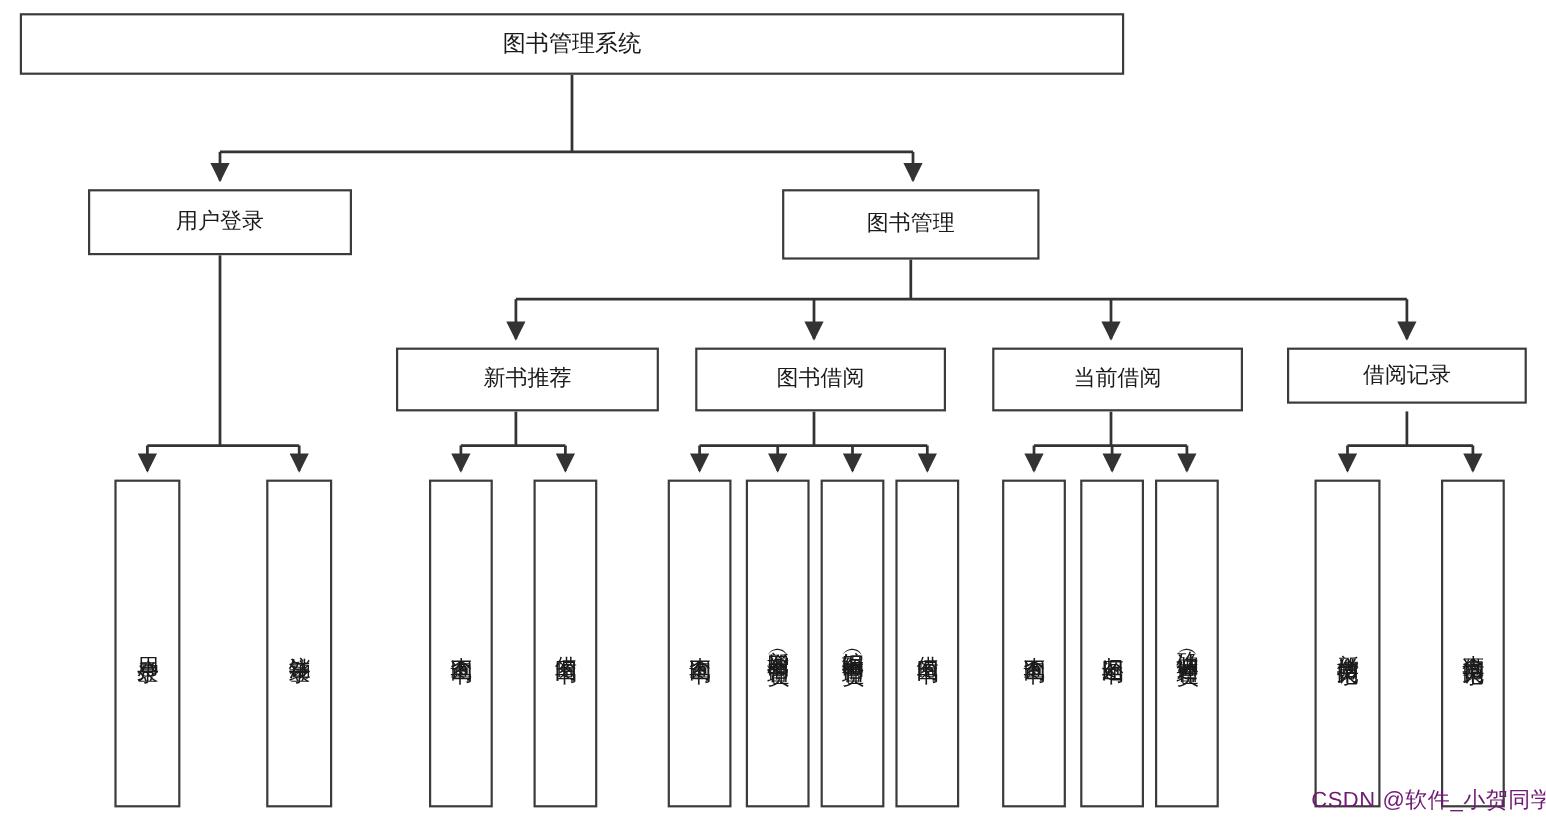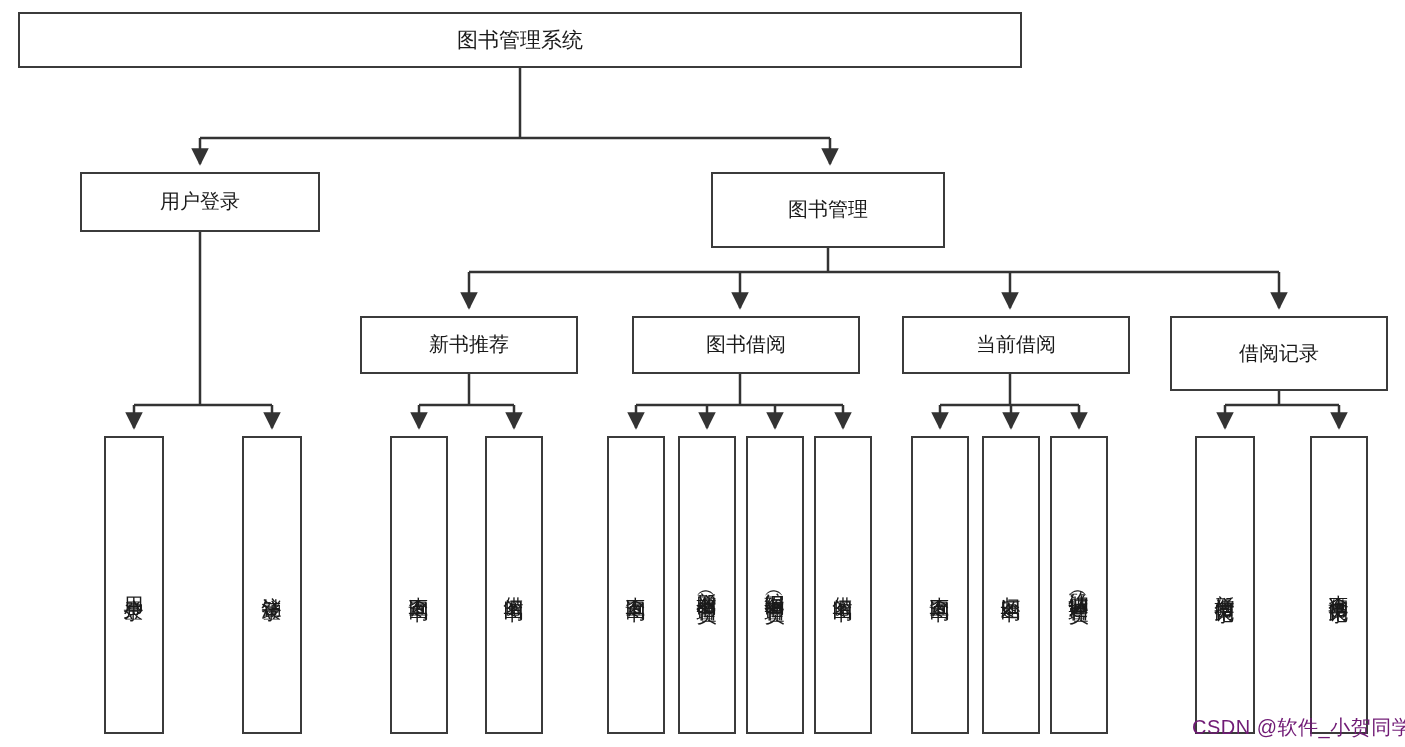--- a/index.html
+++ b/index.html
@@ -115,34 +115,34 @@
     </g>
   </svg>
 
   <div class="node n-root" style="left:18px; top:12px; width:1004px; height:56px;">
     <span class="lbl">图书管理系统</span>
   </div>
 
   <div class="node n-level2" style="left:80px; top:172px; width:240px; height:60px;">
     <span class="lbl">用户登录</span>
   </div>
-  <div class="node n-level2" style="left:711px; top:172px; width:234px; height:76px;">
+  <div class="node n-level2" style="left:711px; top:172px; width:234px; height:64px;">
     <span class="lbl">图书管理</span>
   </div>
 
-  <div class="node n-level3" style="left:360px; top:316px; width:218px; height:58px;">
+  <div class="node n-level3" style="left:360px; top:316px; width:239px; height:58px;">
     <span class="lbl">新书推荐</span>
   </div>
   <div class="node n-level3" style="left:632px; top:316px; width:228px; height:58px;">
     <span class="lbl">图书借阅</span>
   </div>
   <div class="node n-level3" style="left:902px; top:316px; width:228px; height:58px;">
     <span class="lbl">当前借阅</span>
   </div>
-  <div class="node n-level3" style="left:1170px; top:316px; width:218px; height:75px;">
+  <div class="node n-level3" style="left:1170px; top:316px; width:218px; height:51px;">
     <span class="lbl">借阅记录</span>
   </div>
 
   <div class="node n-leaf" style="left:104px; top:436px; width:60px; height:298px;">
     <span class="lbl">用户登录</span>
   </div>
   <div class="node n-leaf" style="left:242px; top:436px; width:60px; height:298px;">
     <span class="lbl">注销登录</span>
   </div>
   <div class="node n-leaf" style="left:390px; top:436px; width:58px; height:298px;">

